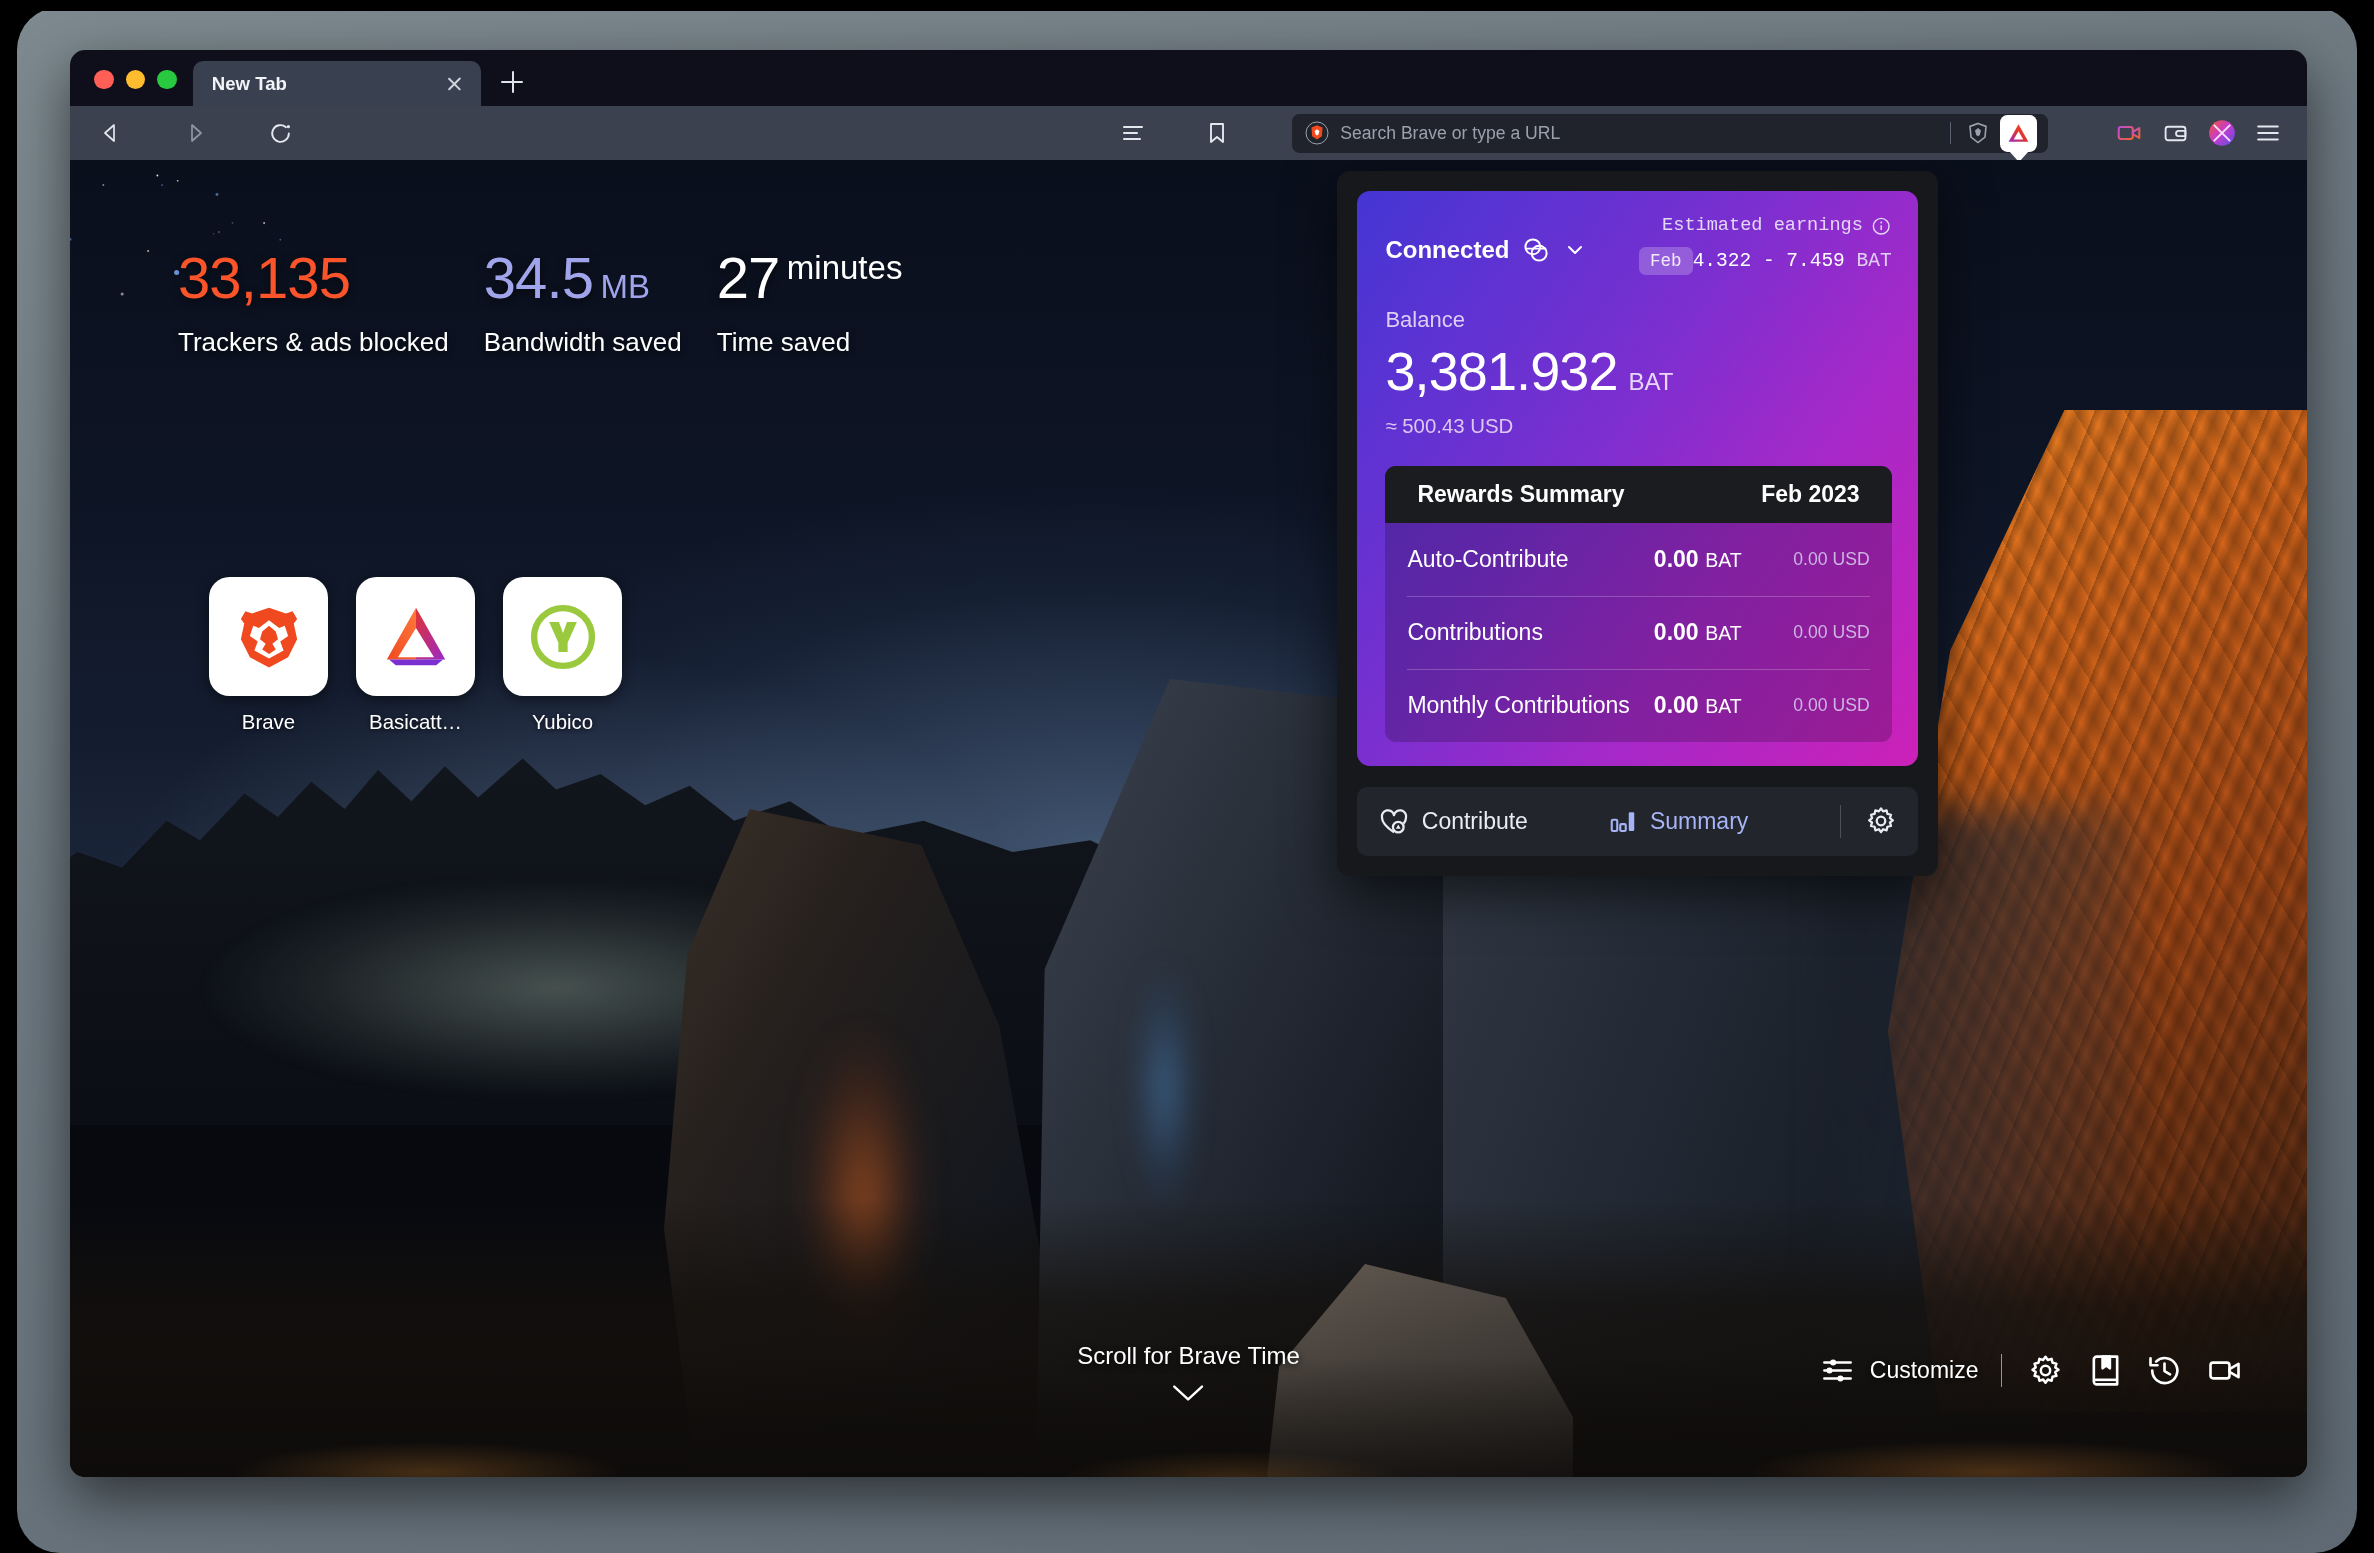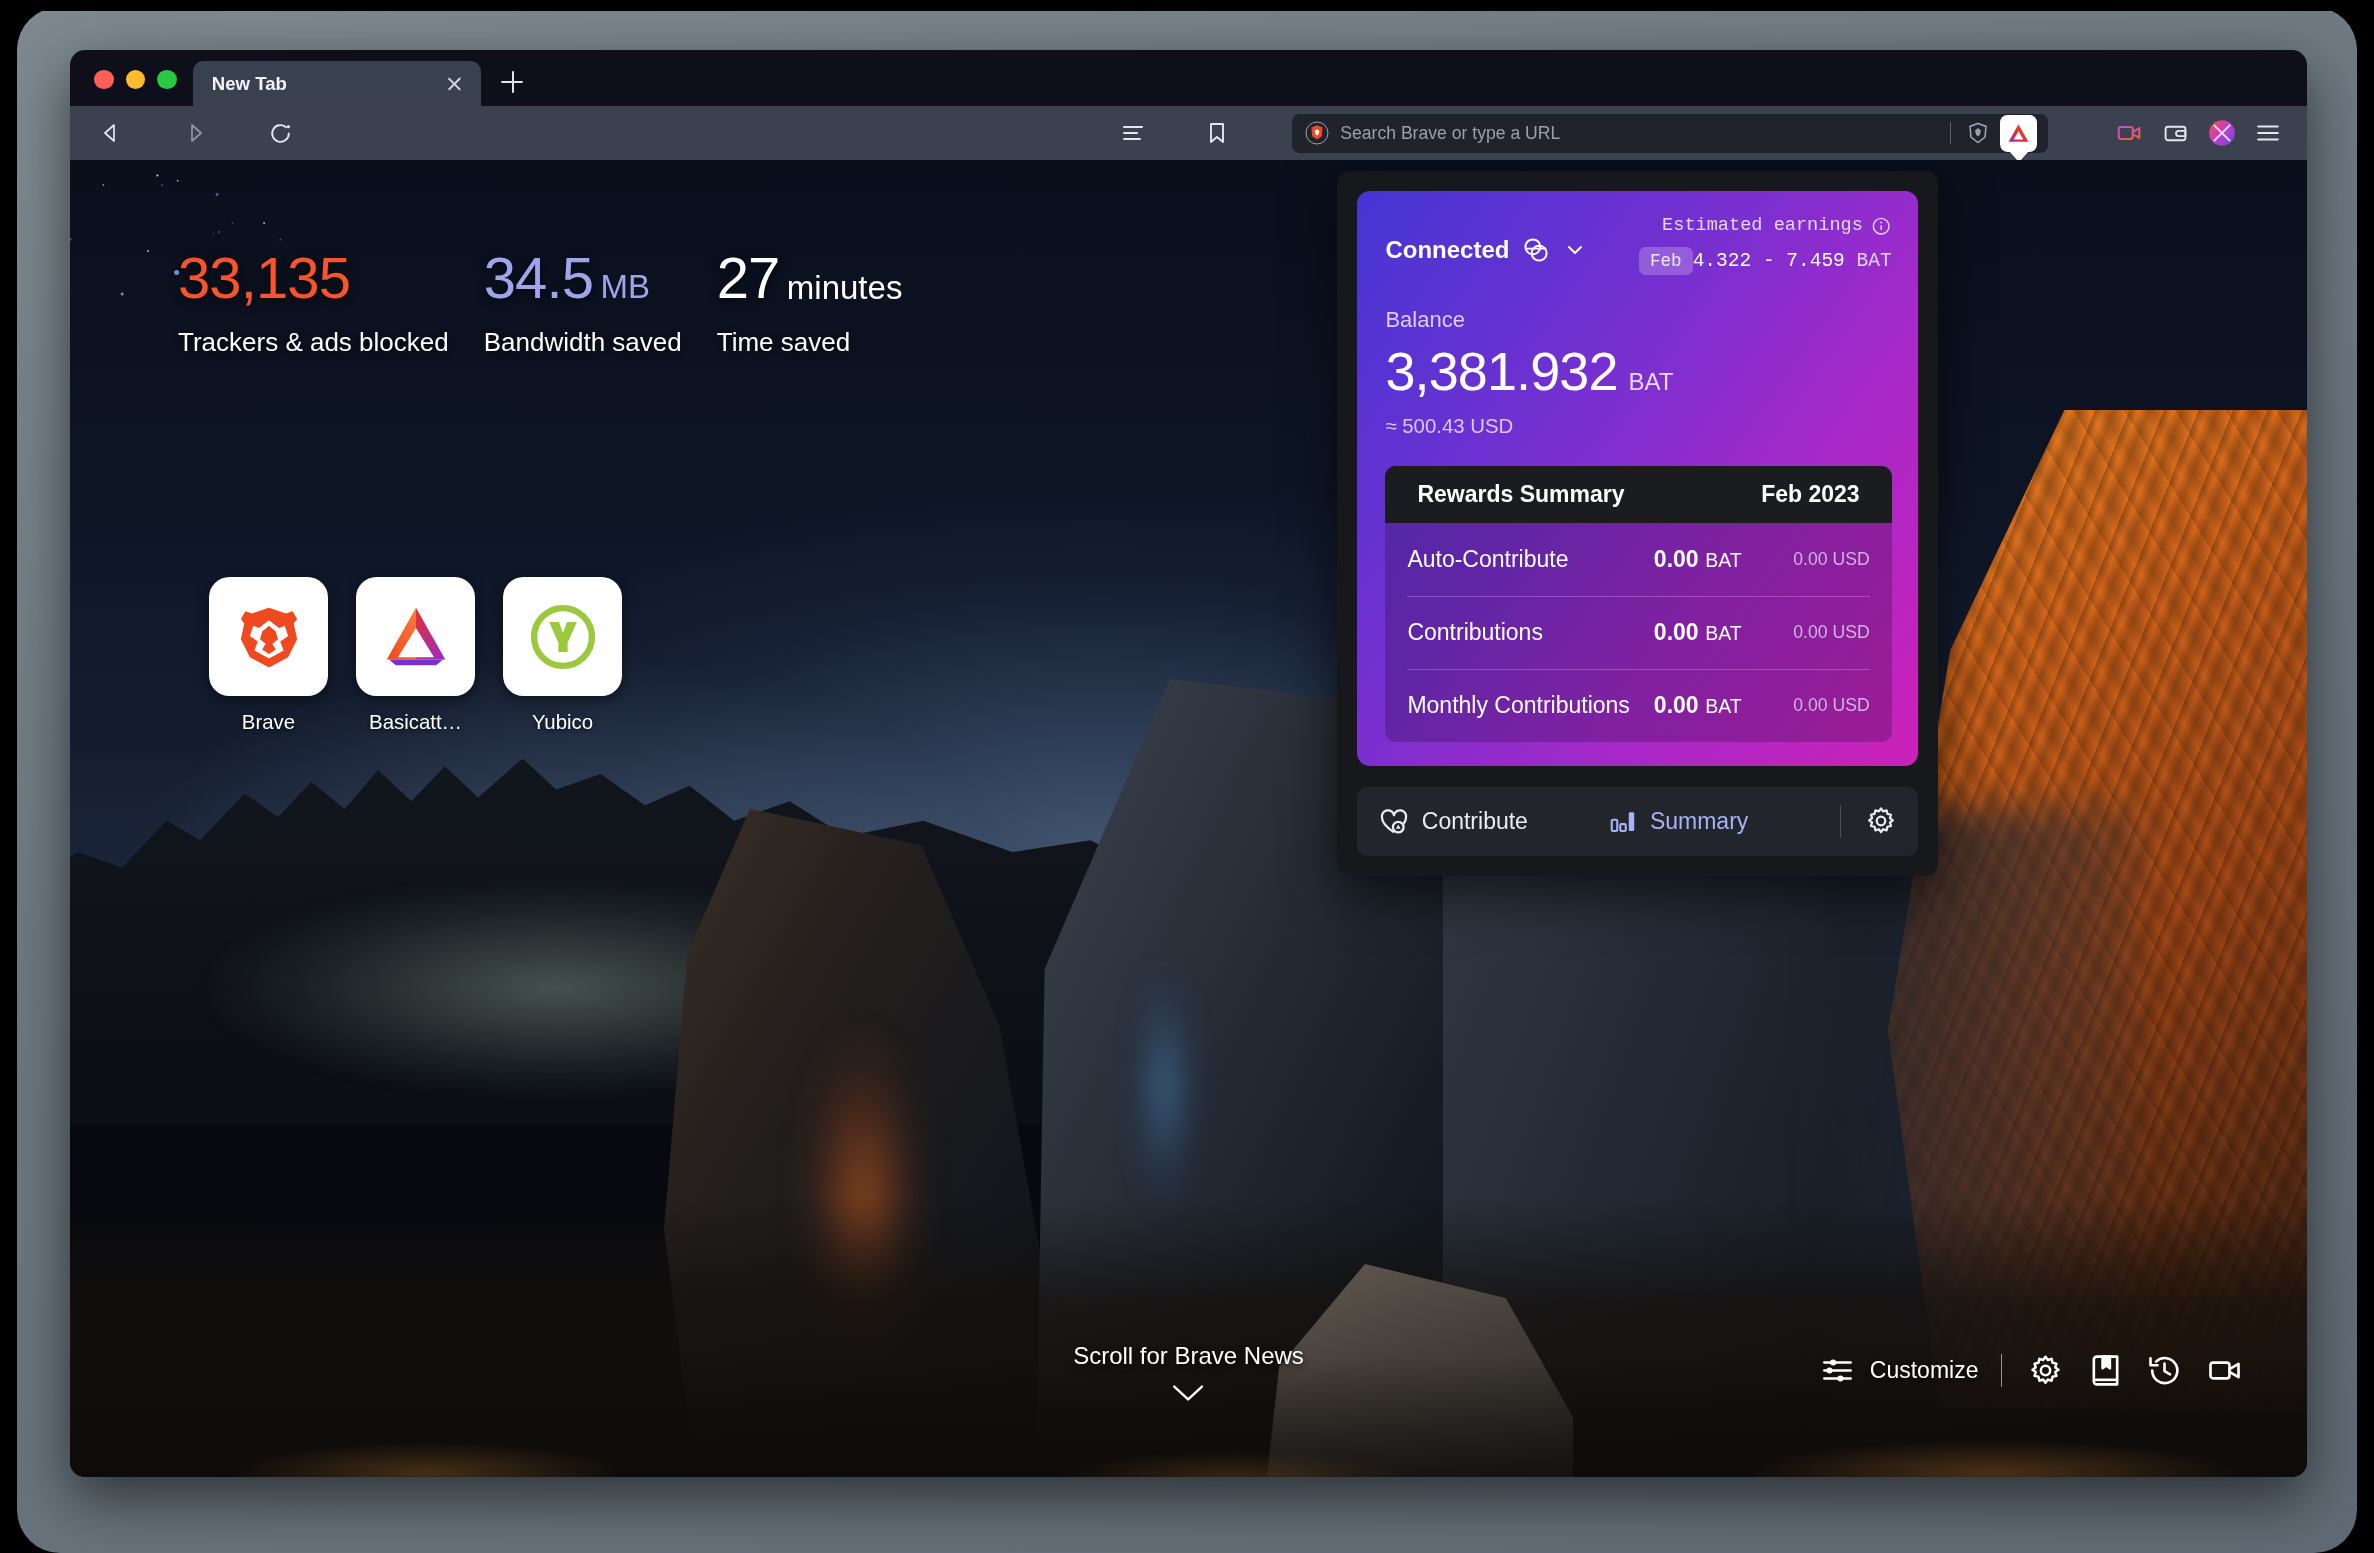--- a/index.html
+++ b/index.html
@@ -1065,21 +1065,21 @@
 
       <div class="stat">
         <div style="display:flex;align-items:baseline;">
           <span class="stat-value c-purple">34.5</span>
           <span class="stat-unit c-purple">MB</span>
         </div>
         <div class="stat-label">Bandwidth saved</div>
       </div>
 
       <div class="stat">
-        <div style="display:flex;align-items:flex-end;">
+        <div style="display:flex;align-items:flex-start;">
           <span class="stat-value c-white">27</span>
           <span class="stat-unit c-white">minutes</span>
         </div>
         <div class="stat-label">Time saved</div>
       </div>
     </div>
 
     <div id="tiles">
 
       <div class="tile">
@@ -1229,21 +1229,21 @@
         <div class="act">
           <svg width="32" height="32" viewBox="0 0 24 24" fill="none" stroke="#e9ecf3" stroke-width="1.7" stroke-linejoin="round">
             <circle cx="12" cy="12" r="3.2"></circle>
             <path d="M12 2.6 l1.6 2.2 2.6-.8 .6 2.7 2.7 .6 -.8 2.6 2.2 1.6 -2.2 1.6 .8 2.6 -2.7 .6 -.6 2.7 -2.6 -.8 -1.6 2.2 -1.6 -2.2 -2.6 .8 -.6 -2.7 -2.7 -.6 .8 -2.6 -2.2 -1.6 2.2 -1.6 -.8 -2.6 2.7 -.6 .6 -2.7 2.6 .8 Z"></path>
           </svg>
         </div>
       </div>
     </div>
 
     <div id="scroll-hint">
-      <div id="scroll-hint-text">Scroll for Brave News</div>
+      <div id="scroll-hint-text">Scroll for Brave Time</div>
       <div id="scroll-chevron">
         <svg width="39" height="24" viewBox="0 0 42 26" fill="none" stroke="#ffffff" stroke-width="2.6" stroke-linecap="round" stroke-linejoin="round">
           <polyline points="6 6 21 20 36 6"></polyline>
         </svg>
       </div>
     </div>
 
     <div id="ntp-controls">
       <div id="customize-btn">
         <svg width="35" height="35" viewBox="0 0 24 24" fill="none" stroke="#ffffff" stroke-width="1.8" stroke-linecap="round">

